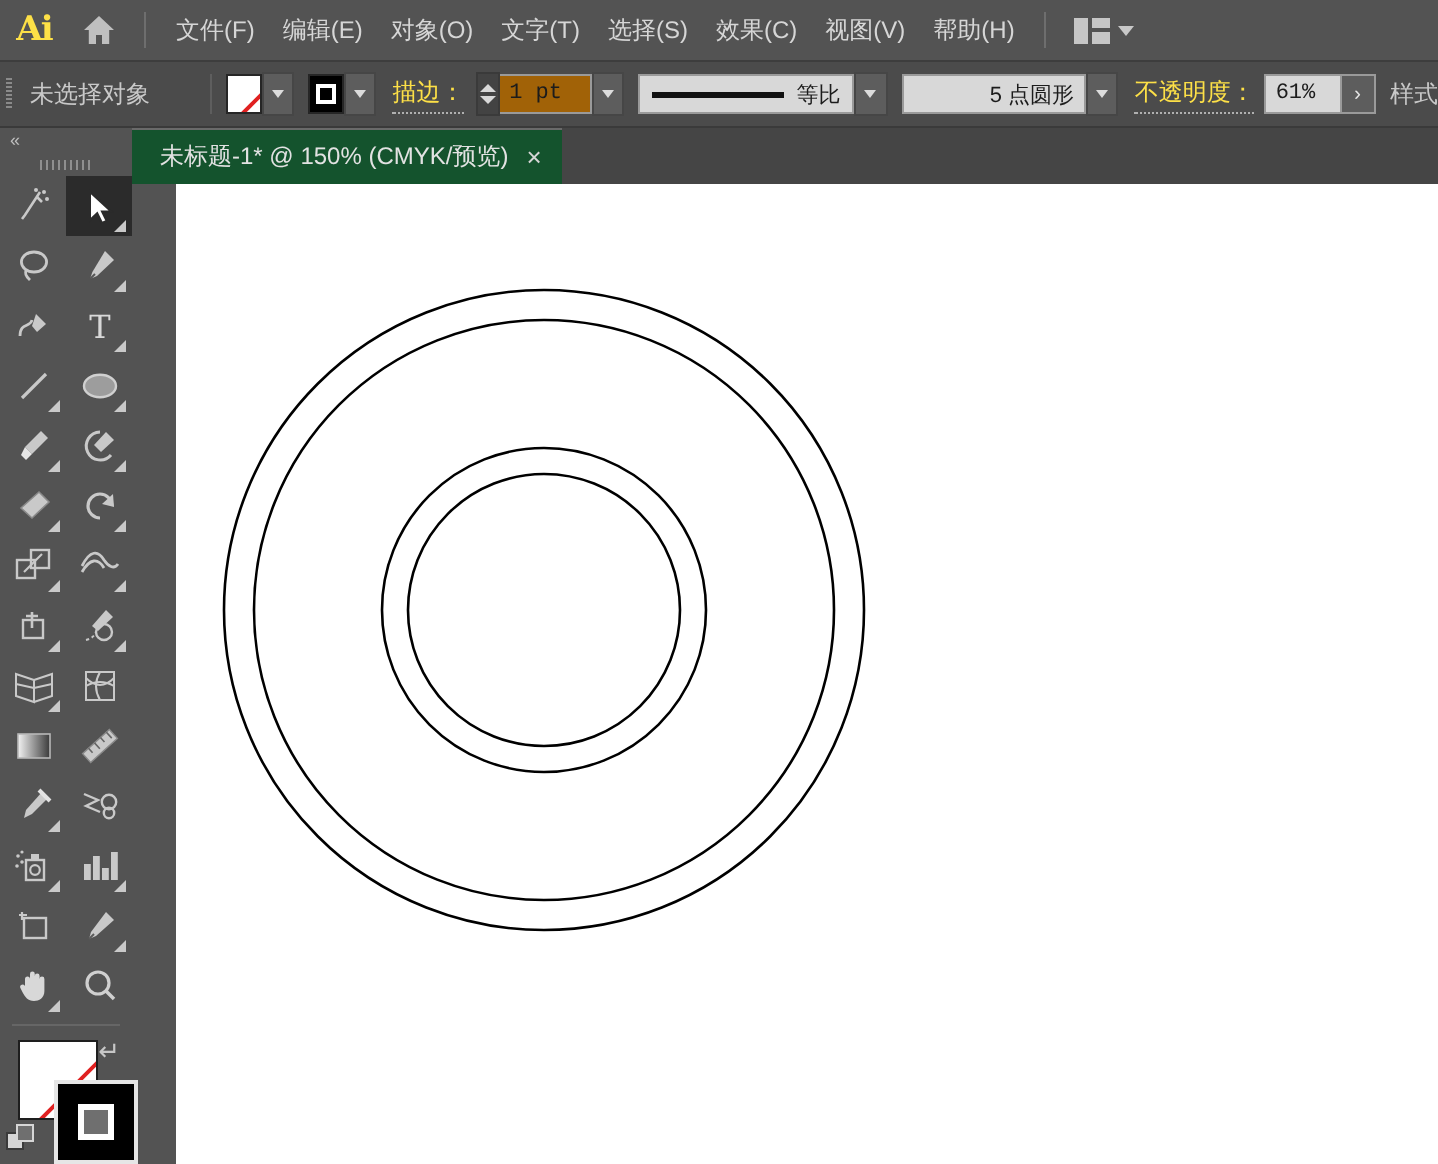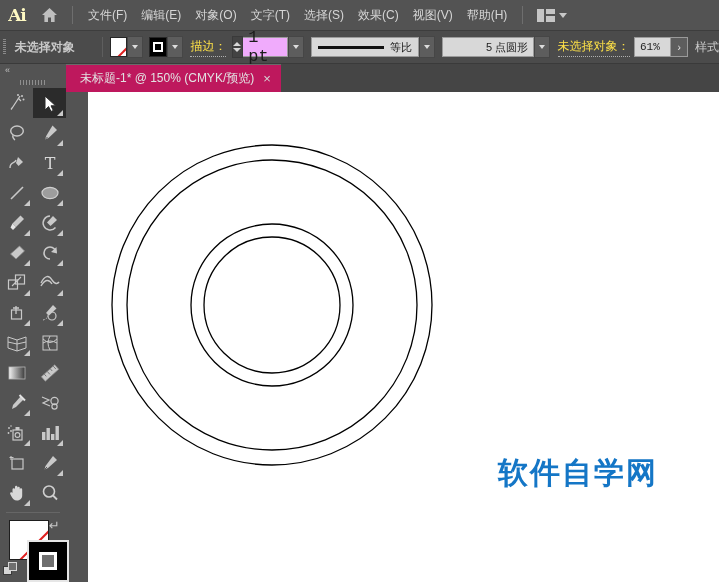--- a/index.html
+++ b/index.html
@@ -12,21 +12,21 @@
   }
   #app{position:relative;width:719px;height:582px;}
 
   
   .menubar{
     position:absolute;left:0;top:0;width:719px;height:30px;
     background:#535353;display:flex;align-items:center;
   }
   .ai-logo{
     width:34px;height:30px;display:flex;align-items:center;justify-content:center;
-    color:#fef9c3;font-size:17px;font-weight:bold;letter-spacing:-1px;
+    color:#fde047;font-size:17px;font-weight:bold;letter-spacing:-1px;
     font-family:"DejaVu Serif",serif;
   }
   .home-icon{width:30px;height:30px;display:flex;align-items:center;justify-content:center;}
   .vsep{width:1px;height:18px;background:#6e6e6e;margin:0 8px;}
   .menu-item{
     padding:0 7px;height:30px;line-height:30px;color:#d6d6d6;font-size:12px;
     white-space:nowrap;cursor:default;
   }
   .arrange-icon{display:flex;align-items:center;gap:4px;padding:0 6px;}
   .chev{
@@ -67,21 +67,21 @@
   .dotted-label{
     color:#fde047;font-size:12px;border-bottom:1px dotted #b0b0b0;padding-bottom:1px;white-space:nowrap;
   }
   .spinner{
     width:11px;height:20px;display:flex;flex-direction:column;align-items:center;justify-content:center;gap:2px;
     background:#434343;border:1px solid #3a3a3a;
   }
   .sp-up{width:0;height:0;border-left:4px solid transparent;border-right:4px solid transparent;border-bottom:4px solid #d8d8d8;}
   .sp-dn{width:0;height:0;border-left:4px solid transparent;border-right:4px solid transparent;border-top:4px solid #d8d8d8;}
   .field{
-    height:20px;background:#f0abfc;color:#1c1c1c;font-size:17px;
+    height:20px;background:#a16207;color:#1c1c1c;font-size:11px;
     display:flex;align-items:center;padding:0 5px;box-sizing:border-box;
     font-family:"Liberation Mono","DejaVu Sans Mono",monospace;
     border:1px solid #9a9a9a;border-left:none;
   }
   .combo{
     height:20px;background:#d8d8d8;border:1px solid #9a9a9a;
     display:flex;align-items:center;box-sizing:border-box;
   }
   .combo .txt{color:#1c1c1c;font-size:11px;padding:0 6px;white-space:nowrap;}
   .strokeline{width:66px;height:3px;background:#111;margin-left:6px;}
@@ -95,21 +95,21 @@
     margin-left:auto;width:16px;height:18px;background:#5d5d5d;color:#e6e6e6;font-size:10px;
     display:flex;align-items:center;justify-content:center;border-left:1px solid #9a9a9a;
   }
 
   
   .tabstrip{
     position:absolute;left:66px;top:64px;width:653px;height:28px;background:#454545;
     display:flex;align-items:flex-end;
   }
   .doctab{
-    height:27px;background:#be185d;display:flex;align-items:center;gap:9px;
+    height:27px;background:#14532d;display:flex;align-items:center;gap:9px;
     padding:0 10px 0 14px;color:#e2e2e2;font-size:12px;white-space:nowrap;
     border-top:1px solid #6a6a6a;
   }
   .tabclose{color:#d6d6d6;font-size:13px;line-height:1;cursor:default;}
 
   
   .toolpanel{
     position:absolute;left:0;top:64px;width:66px;height:518px;background:#535353;
   }
   .tp-head{height:12px;display:flex;align-items:center;padding-left:5px;}
@@ -193,21 +193,21 @@
         <rect x="9" y="7" width="9" height="6" fill="#c6c6c6"></rect>
       </svg>
       <span class="chev"></span>
     </div>
   </div>
 
   <div class="controlbar">
     <div class="grip">
         <i></i>
       </div>
-    <div class="cb-label" style="margin-left:6px;width:92px;font-weight:bold;">未选择对象</div>
+    <div class="cb-label" style="margin-left:6px;width:92px;">未选择对象</div>
     <div class="cb-sep"></div>
 
     <div class="swatch none"></div>
     <div class="dd">
         <span class="chev2"></span>
       </div>
 
     <div style="width:7px;"></div>
 
     <div class="swatch stroke">
@@ -246,21 +246,21 @@
 
     <div class="combo" style="width:92px;gap:24px;">
       <span class="dotglyph"></span>
       <span class="txt">5 点圆形</span>
     </div>
     <div class="dd">
         <span class="chev2"></span>
       </div>
 
     <div style="width:9px;"></div>
-    <div class="dotted-label">未选择对象：</div>
+    <div class="dotted-label">不透明度：</div>
     <div style="width:5px;"></div>
     <div class="opacity-field">
       <span class="ov">61%</span>
       <span class="oarrow">›</span>
     </div>
     <div style="width:8px;"></div>
     <div class="cb-label">样式</div>
   </div>
 
   <div class="tabstrip">
@@ -552,17 +552,16 @@
   <div class="canvas">
     <svg width="631" height="490" viewBox="0 0 631 490">
 
       <circle cx="184" cy="213" r="160" fill="none" stroke="#000000" stroke-width="1.3"></circle>
       <circle cx="184" cy="213" r="145" fill="none" stroke="#000000" stroke-width="1.3"></circle>
       <circle cx="184" cy="213" r="81" fill="none" stroke="#000000" stroke-width="1.3"></circle>
       <circle cx="184" cy="213" r="68" fill="none" stroke="#000000" stroke-width="1.3"></circle>
     </svg>
 
     <div class="watermark">
-      <div class="wm-cn">软件自学网</div>
     </div>
   </div>
 
 </div>
 
 </body></html>

